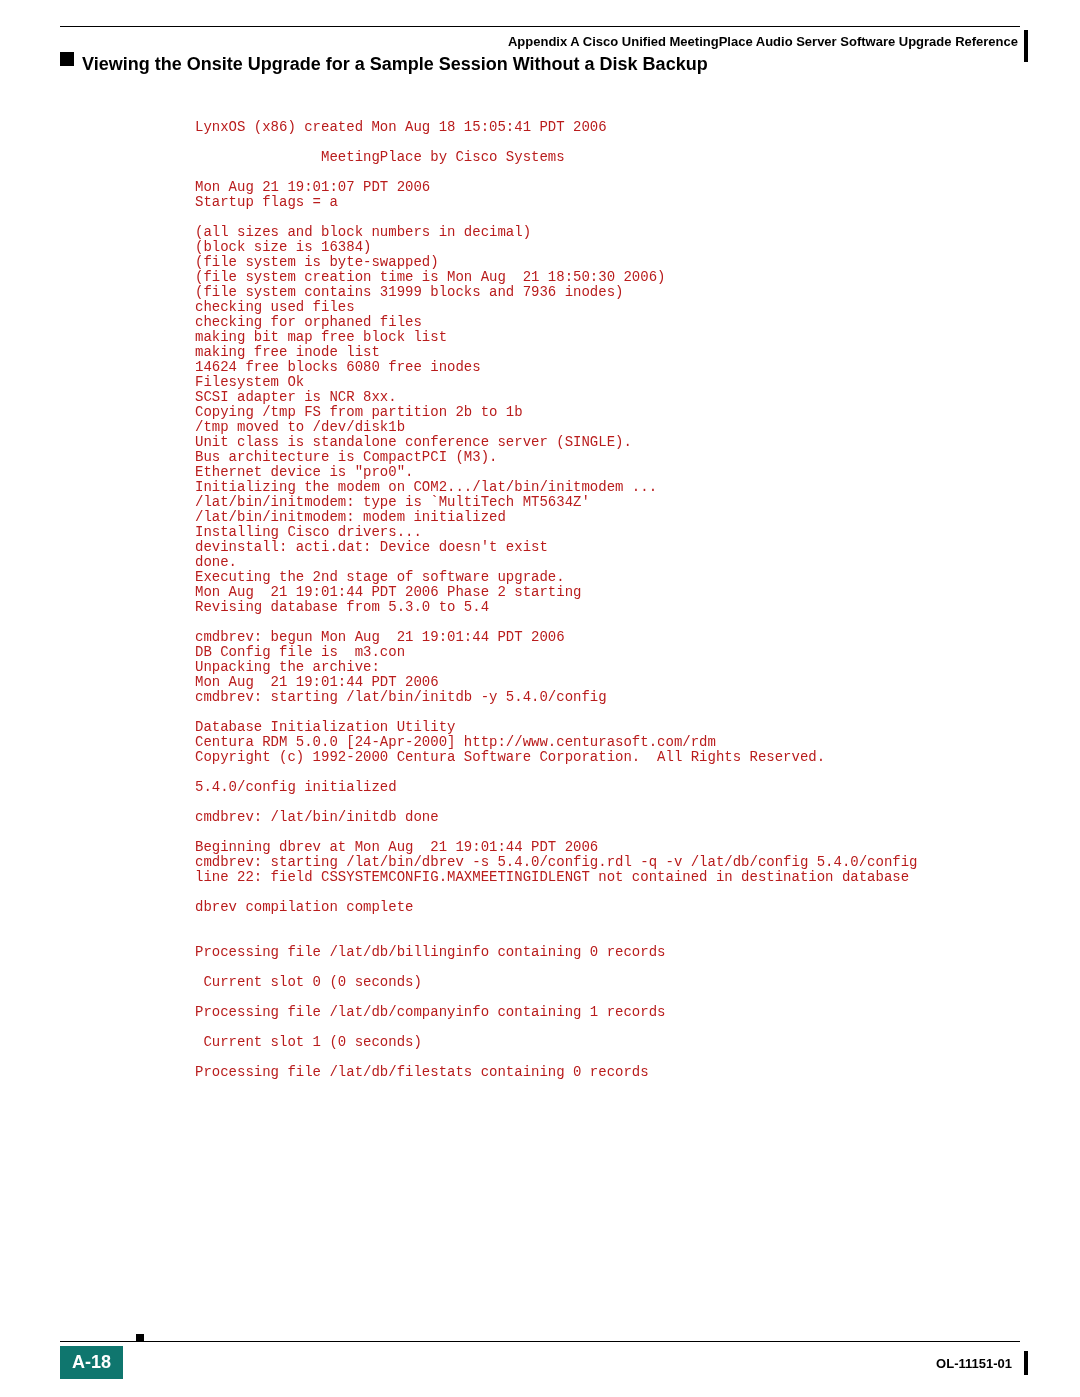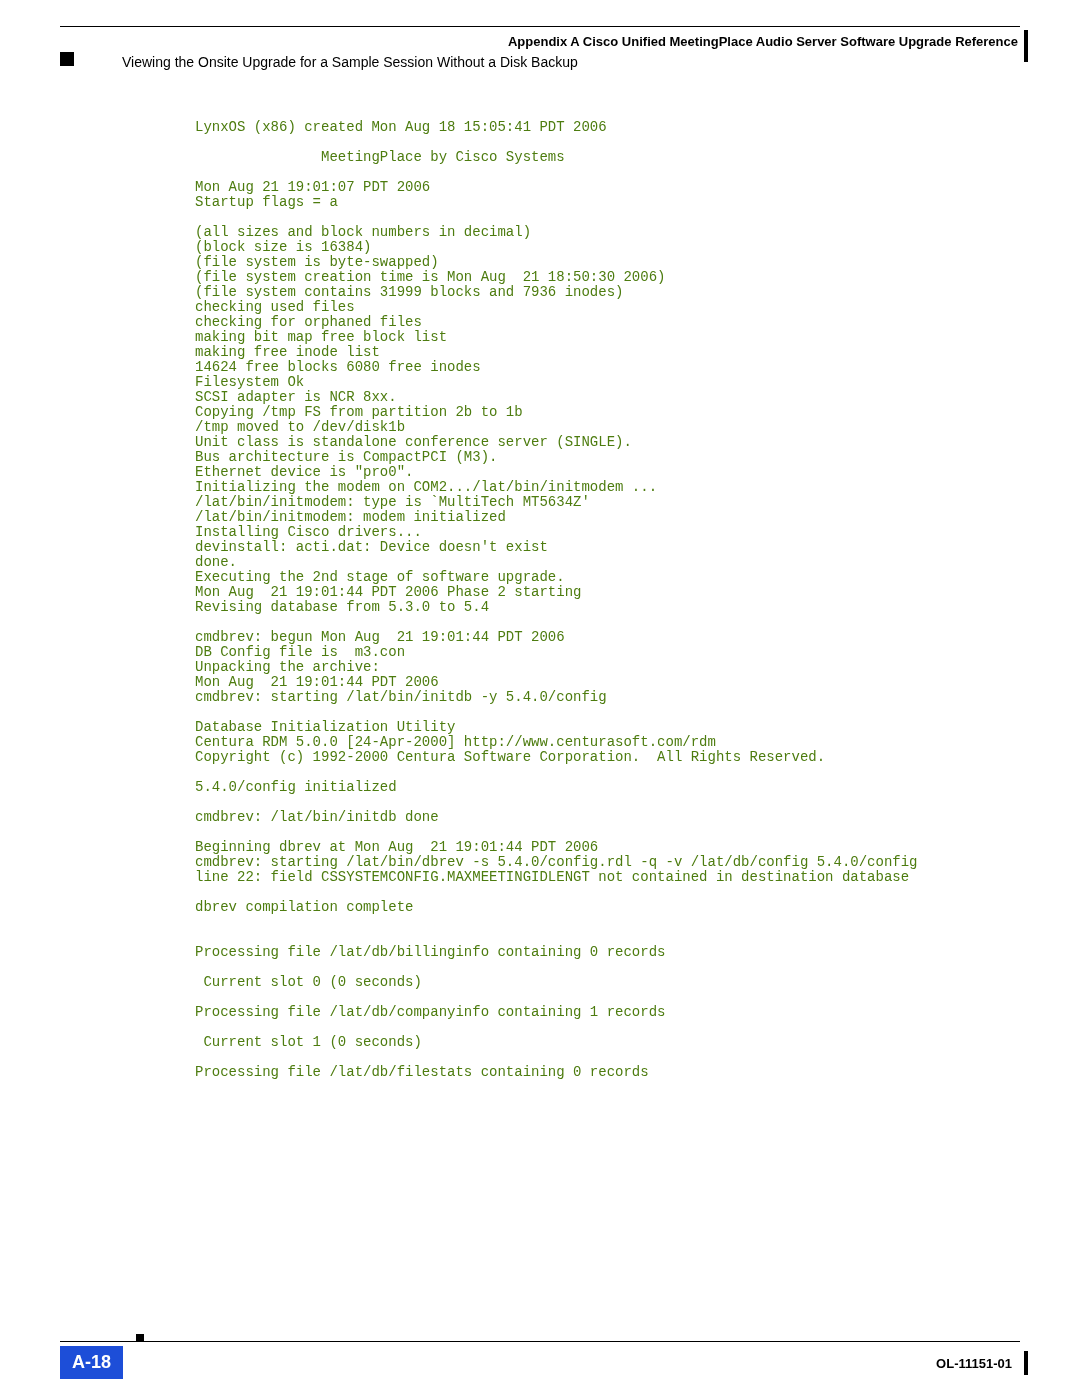--- a/index.html
+++ b/index.html
@@ -37,41 +37,40 @@
     top: 52px;
     left: 60px;
     width: 14px;
     height: 14px;
     background: #000;
   }
   .header-left {
     position: absolute;
     top: 54px;
     left: 82px;
-    font-size: 14px;
-    font-weight: normal;
-    margin-left: 40px;
+    font-size: 18px;
+    font-weight: bold;
   }
   .vbar-right {
     position: absolute;
     top: 30px;
     right: 52px;
     width: 4px;
     height: 32px;
     background: #000;
   }
   .content {
     position: absolute;
     top: 120px;
     left: 195px;
     font-family: "Courier New", Courier, monospace;
     font-size: 14px;
     line-height: 15px;
     white-space: pre;
-    color: #4d7c0f;
+    color: #b91c1c;
   }
   .footer-line {
     position: absolute;
     bottom: 55px;
     left: 60px;
     right: 60px;
     border-top: 1px solid #000;
   }
   .footer-title {
     position: absolute;
@@ -85,21 +84,21 @@
     bottom: 55px;
     left: 136px;
     width: 8px;
     height: 8px;
     background: #000;
   }
   .page-num-box {
     position: absolute;
     bottom: 18px;
     left: 60px;
-    background: #1d4ed8;
+    background: #0f766e;
     color: #fff;
     font-size: 18px;
     font-weight: bold;
     padding: 6px 12px;
   }
   .doc-id {
     position: absolute;
     bottom: 26px;
     right: 68px;
     font-size: 13px;

